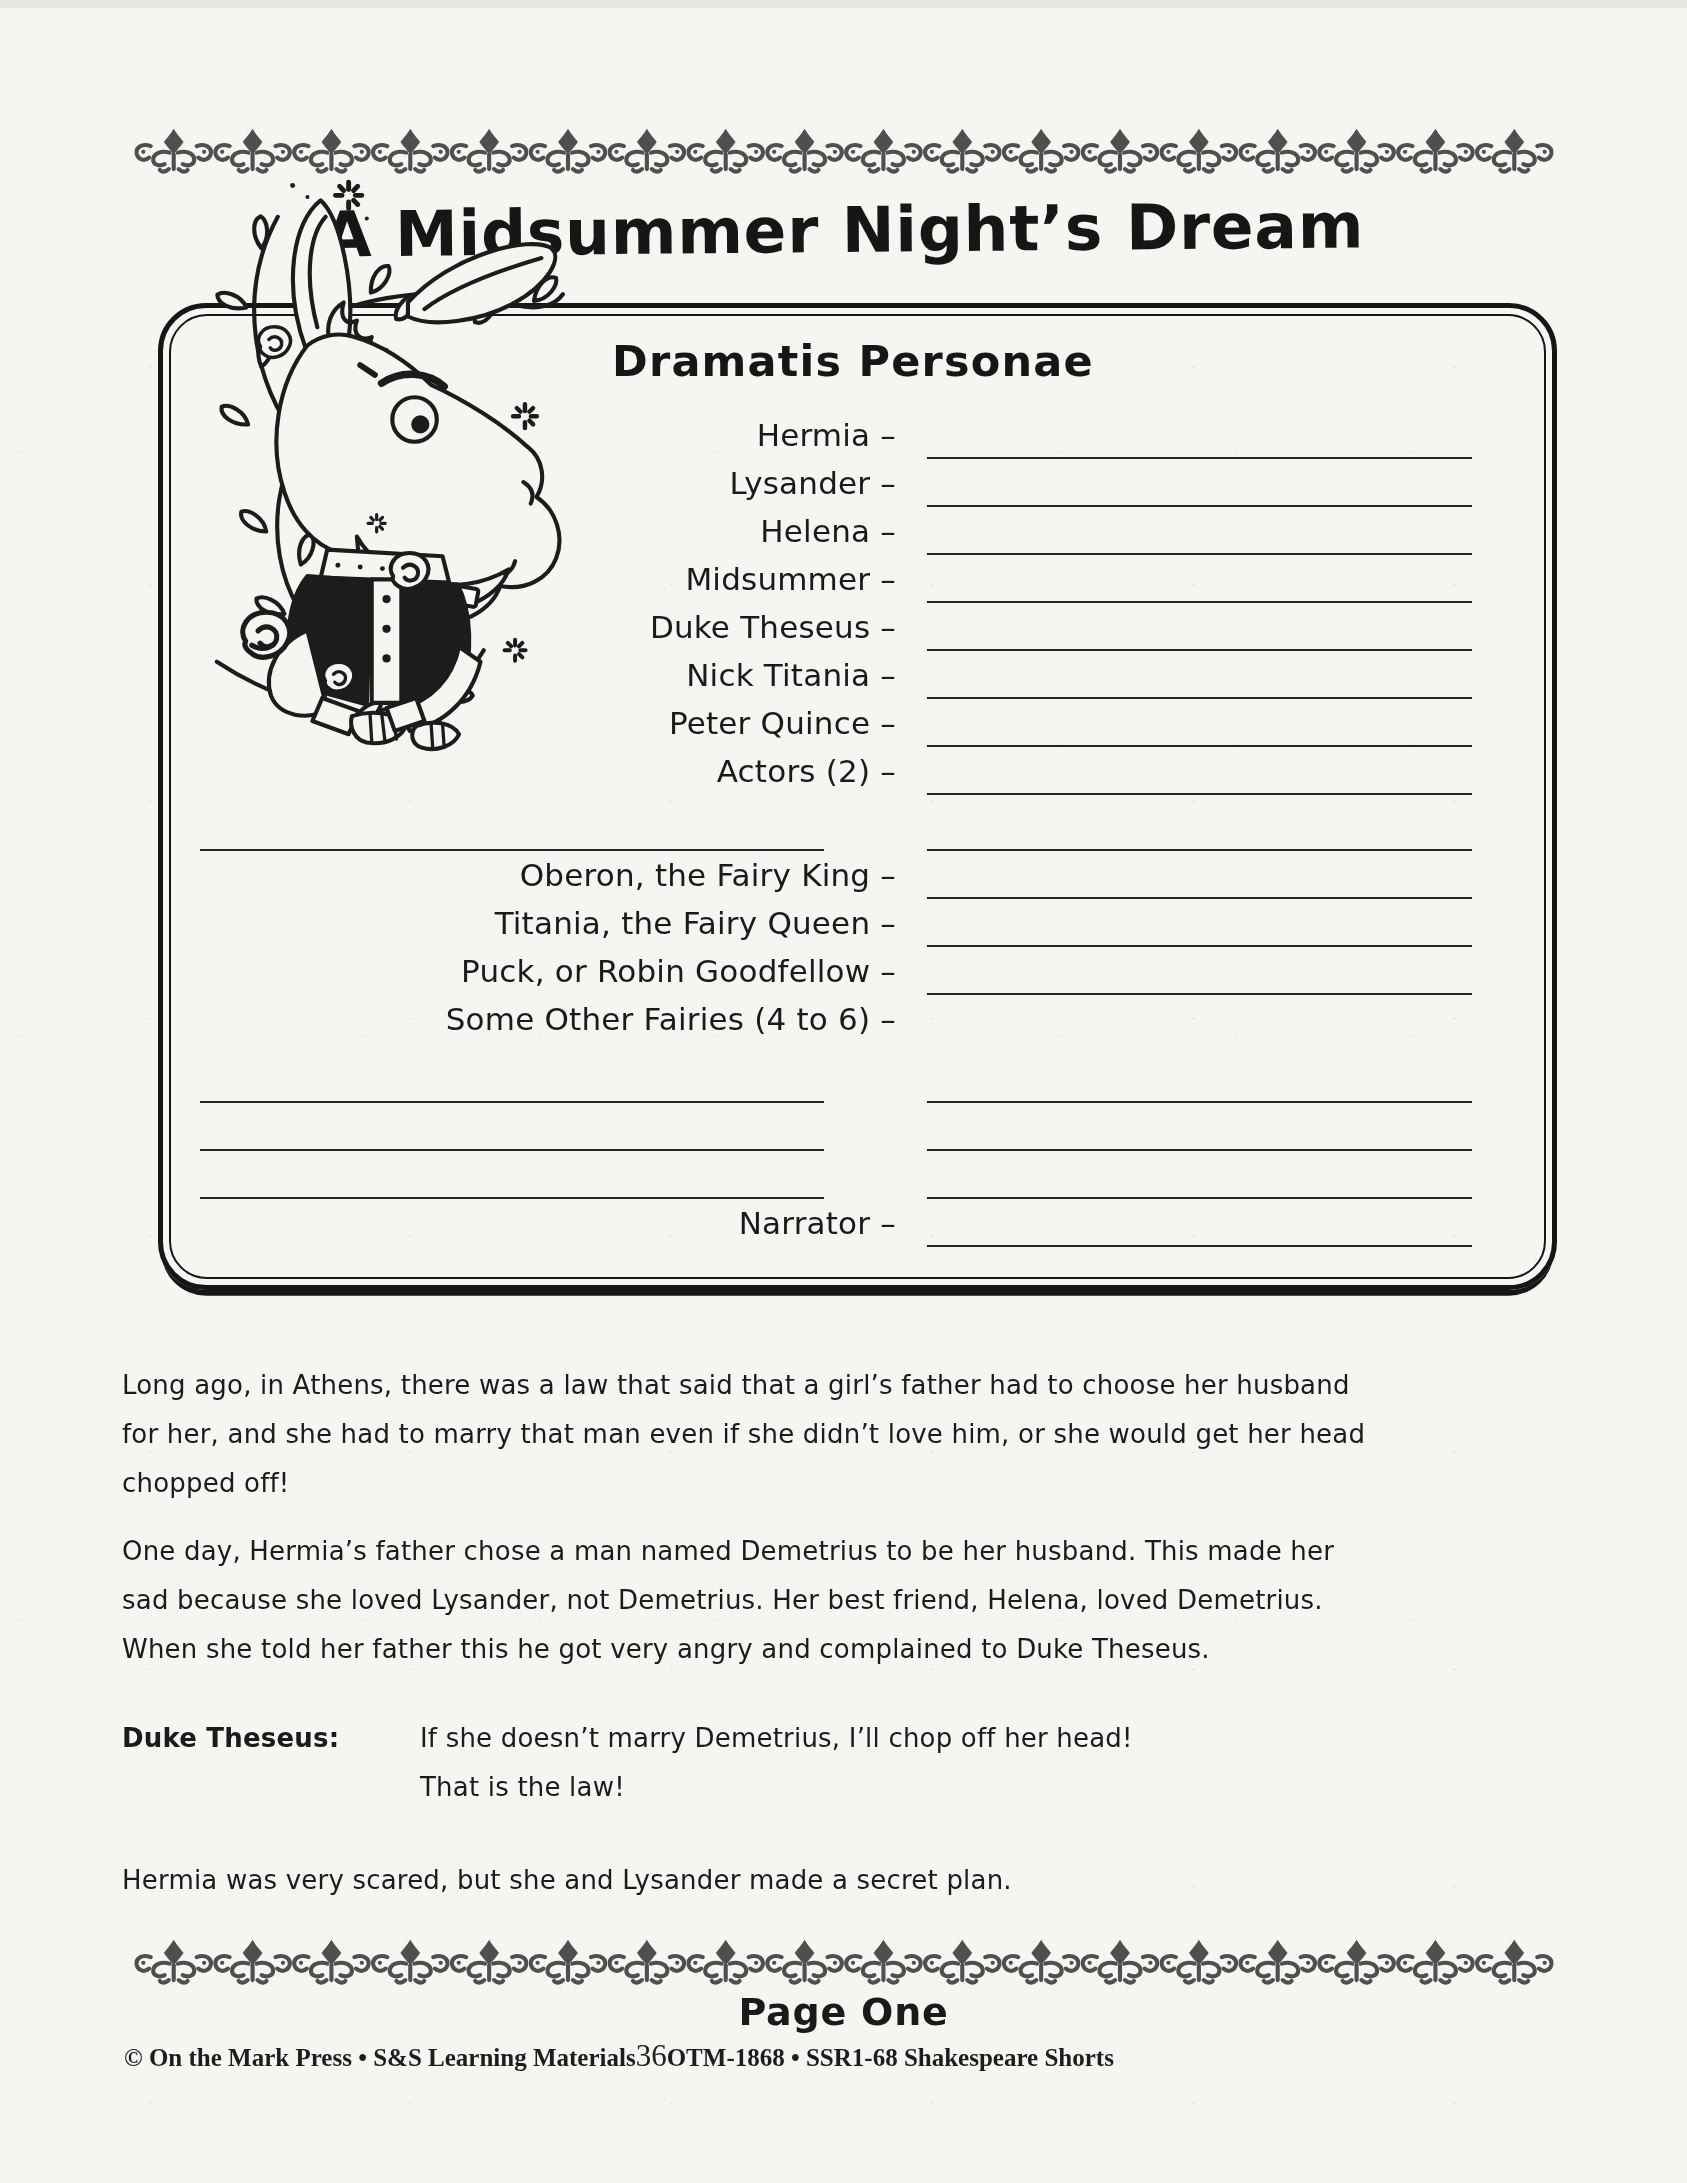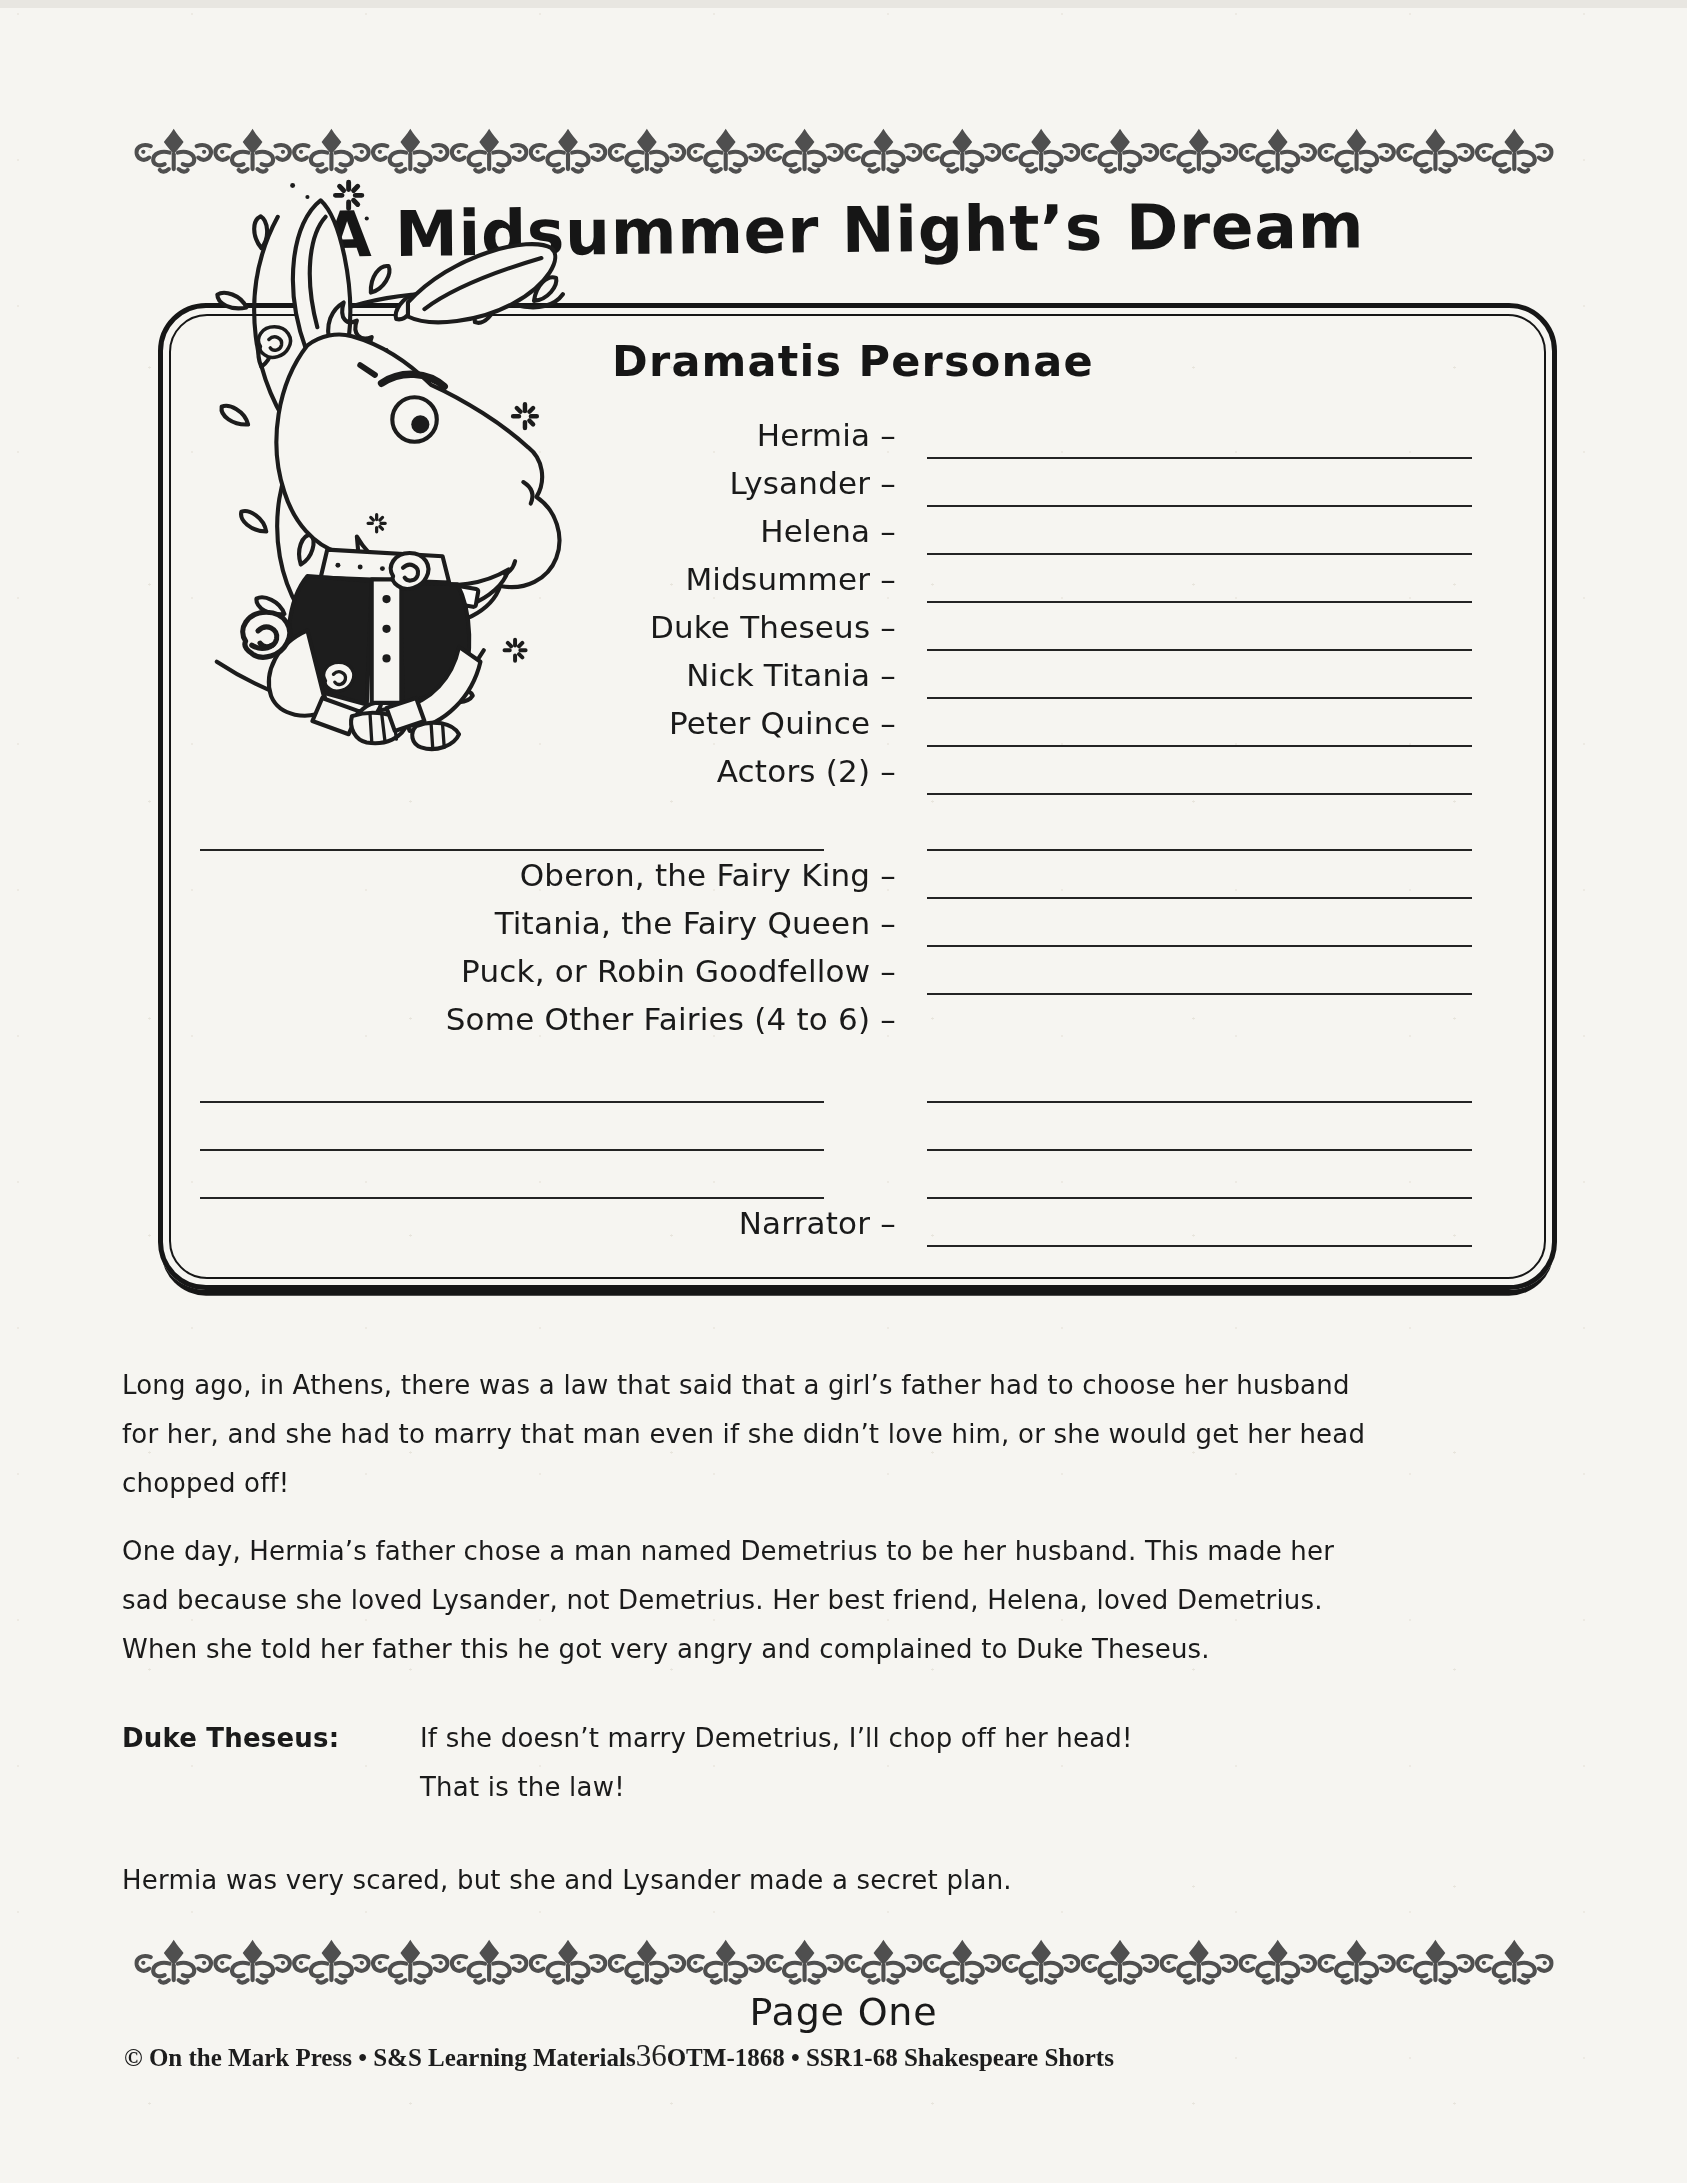--- a/index.html
+++ b/index.html
@@ -53,21 +53,21 @@
   .tooth{fill:#fdfdfb;}
   
   .story{position:absolute;left:122px;top:1353px;width:1406px;font-size:26px;line-height:49px;letter-spacing:0.2px;color:#1b1b1b;}
   .story p{margin:0 0 19px 0;white-space:pre-line;}
   .dialogue{display:flex;margin:40px 0 44px 0;}
   .speaker{width:298px;font-weight:bold;flex:none;}
   .closing{white-space:pre-line;}
   
   .page-label{
     position:absolute;left:0;right:0;top:1982px;text-align:center;
-    font-size:38px;font-weight:normal;letter-spacing:0.8px;color:#1a1a1a;
+    font-size:38px;font-weight:bold;letter-spacing:0.8px;color:#1a1a1a;
   }
   .footer{
     position:absolute;left:124px;right:130px;top:2030px;
     display:flex;justify-content:flex-start;align-items:baseline;
     font-family:"Liberation Serif", serif;
   }
   .footer .f-left,.footer .f-right{font-size:25px;font-weight:bold;color:#1d1d1d;}
   .footer .f-center{font-size:31px;color:#222;}
 </style>
 </head>

